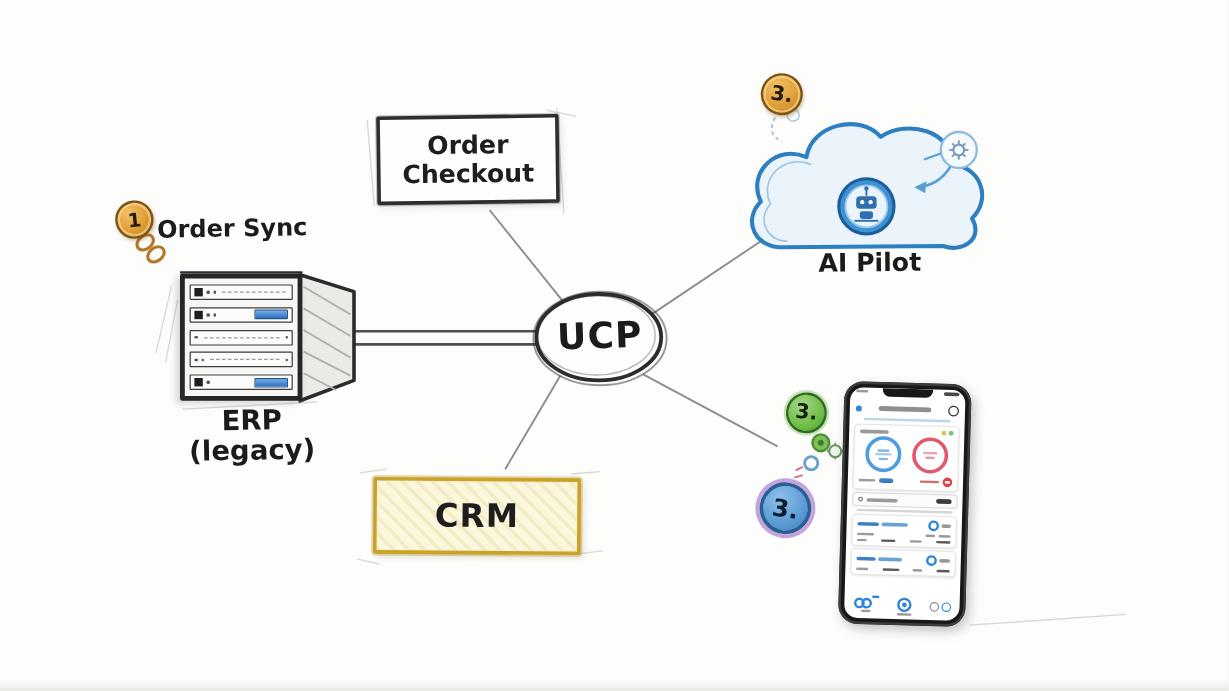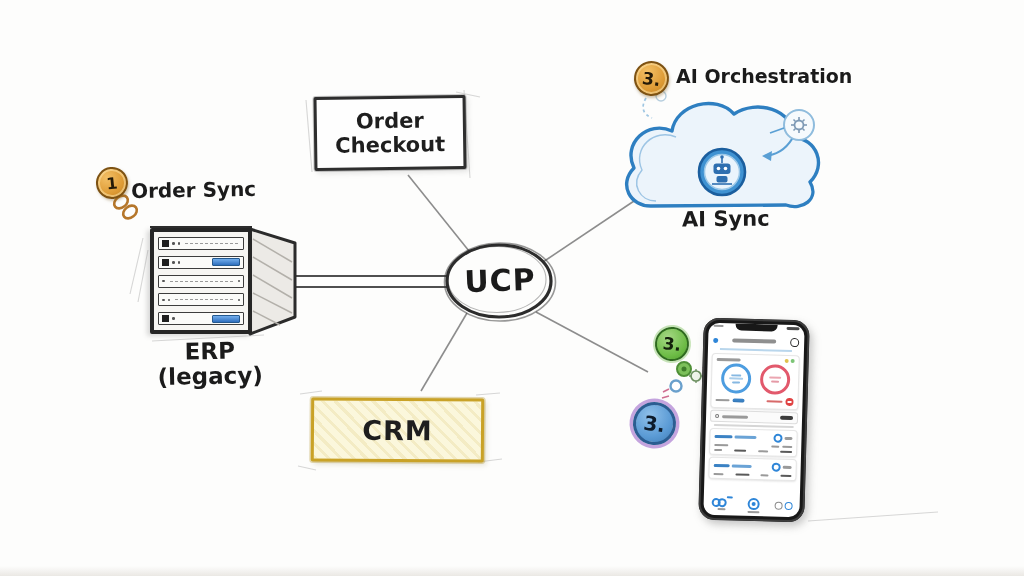--- a/index.html
+++ b/index.html
@@ -277,22 +277,21 @@
 
   <div class="label" id="erp-label">
     <span>ERP</span>
     <span class="l2">(legacy)</span>
   </div>
 
   <div class="coin" id="badge-order">1</div>
   <div class="label" id="order-label">Order Sync</div>
 
   <div class="coin" id="badge-ai">3.</div>
-  <div class="label" id="ai-title">AI Orchestration</div>
-  <div class="label" id="ai-caption">AI Sync</div>
+  <div class="label" id="ai-caption">AI Pilot</div>
 
   <div class="round-badge" id="badge-green">3.</div>
   <div class="round-badge" id="badge-blue">3.</div>
 
   <div class="node" id="phone">
     <div id="phone-screen">
       <div id="notch"></div>
       <div id="p-status">
         <span class="bar" style="width:10px;height:2px;"></span>
         <span class="bar" style="width:13px;height:2.5px;background:#4a4a4a;"></span>

